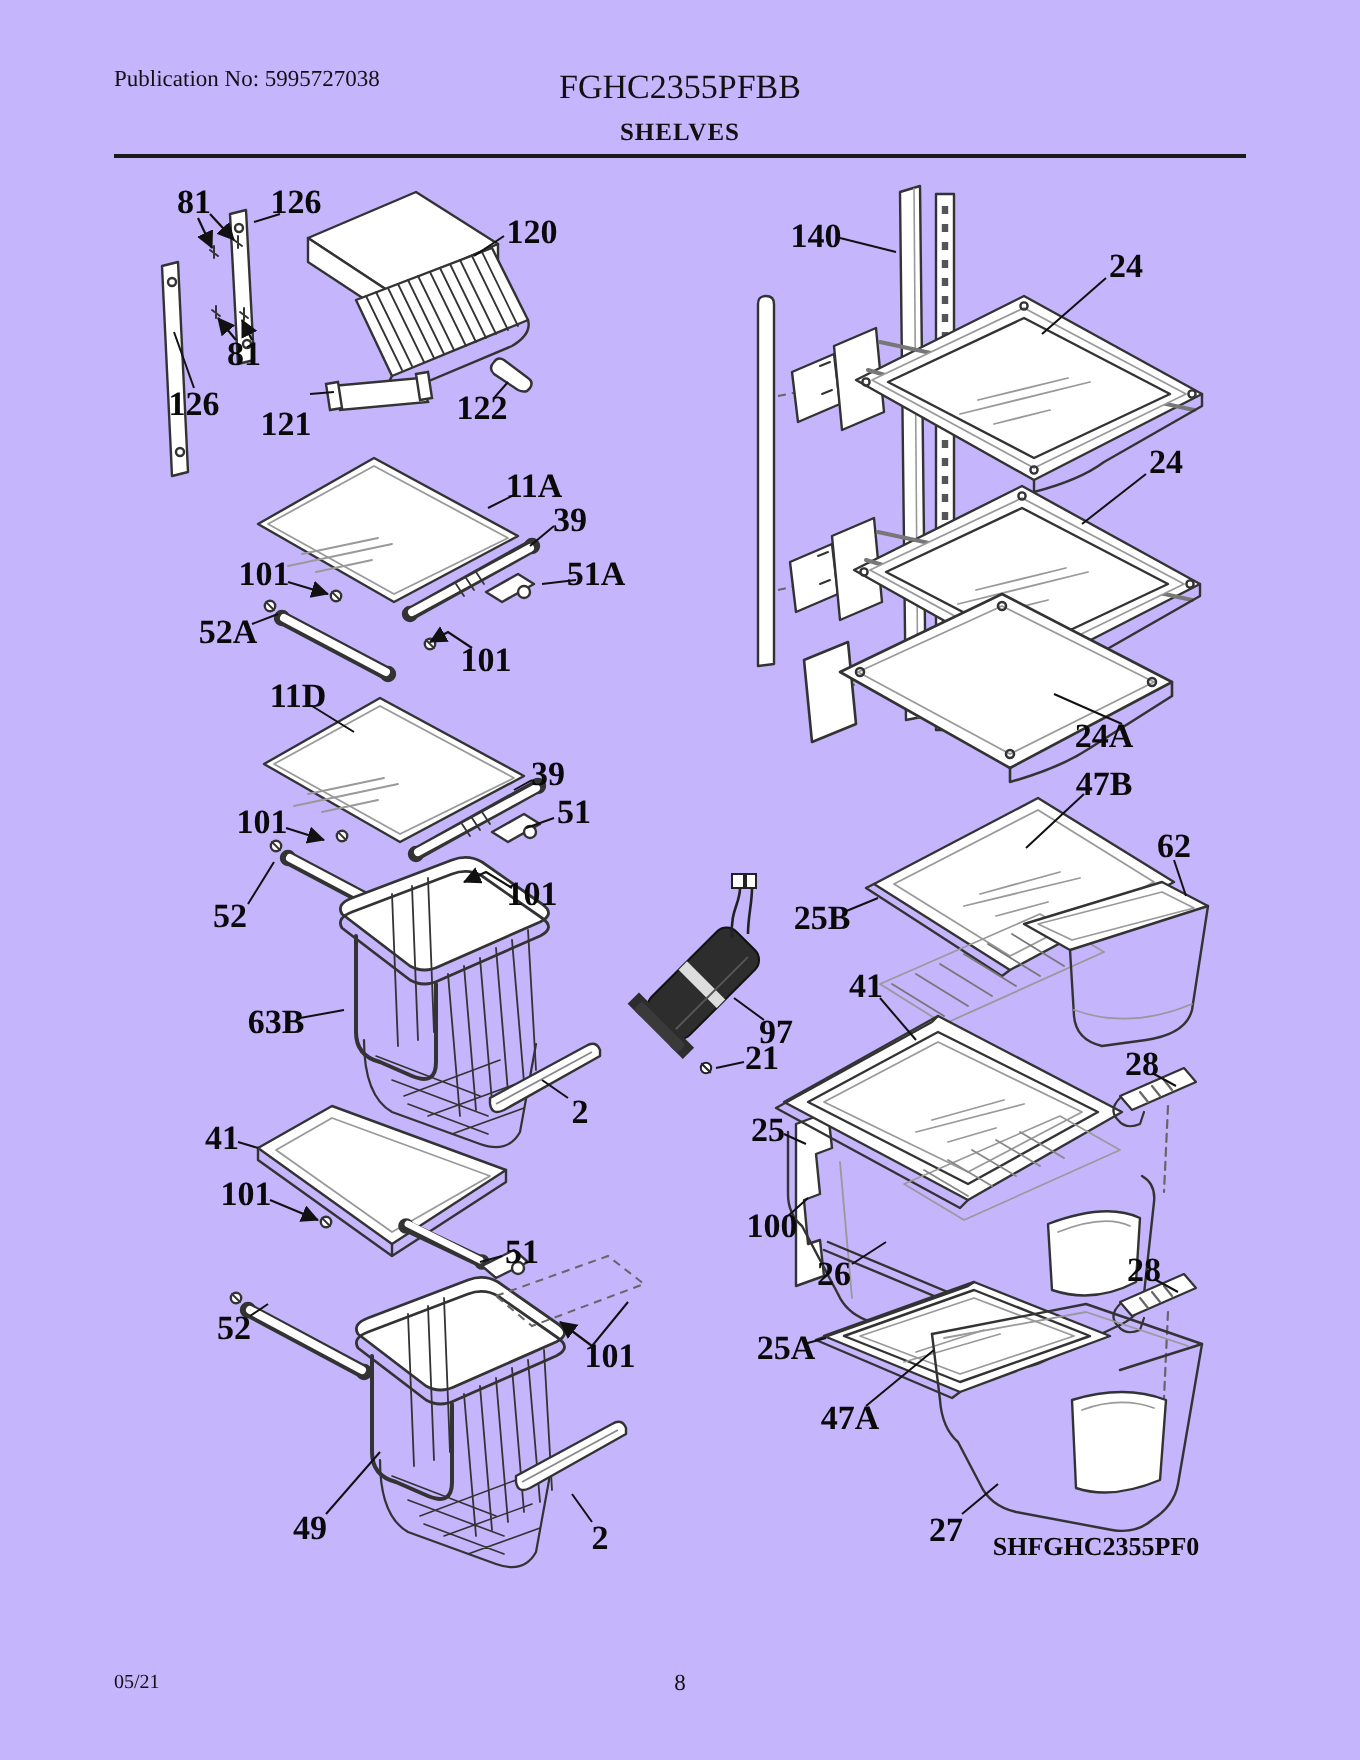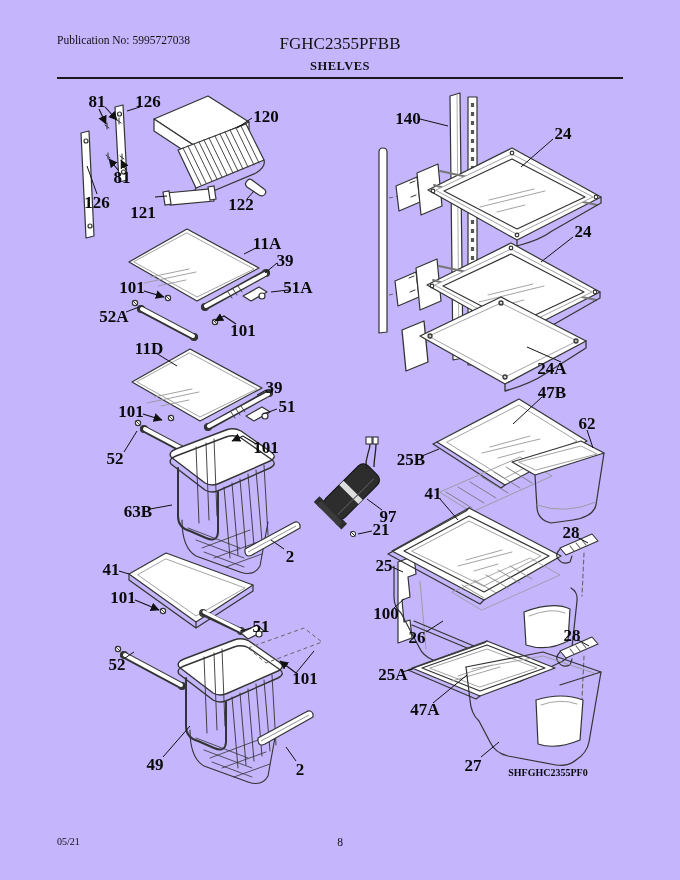--- a/index.html
+++ b/index.html
@@ -11,21 +11,21 @@
   .hdr-model{position:absolute;left:0;right:0;top:34px;text-align:center;font-size:17px;}
   .section-title{position:absolute;left:0;right:0;top:59px;text-align:center;font-size:12.5px;font-weight:bold;letter-spacing:.5px;}
   .rule{position:absolute;left:57px;width:566px;top:77px;height:1.5px;background:#1a1a1a;}
   .ftr-date{position:absolute;left:57px;top:836px;font-size:10px;}
   .ftr-page{position:absolute;left:0;right:0;top:836px;text-align:center;font-size:11.5px;}
   .art{position:absolute;left:0;top:0;}
   .plabel{
     position:absolute;transform:translate(-50%,-50%);
     font-weight:bold;font-size:17px;color:#0a0a0a;white-space:nowrap;line-height:1;
   }
-  .model-variant{font-size:10px;}
+  .model-variant{font-size:13px;}
 </style>
 </head>
 <body>
 
 <div class="page">
 
   <div class="hdr-left">Publication No: 5995727038</div>
   <div class="hdr-model">FGHC2355PFBB</div>
   <div class="section-title">SHELVES</div>
   <div class="rule"></div>

